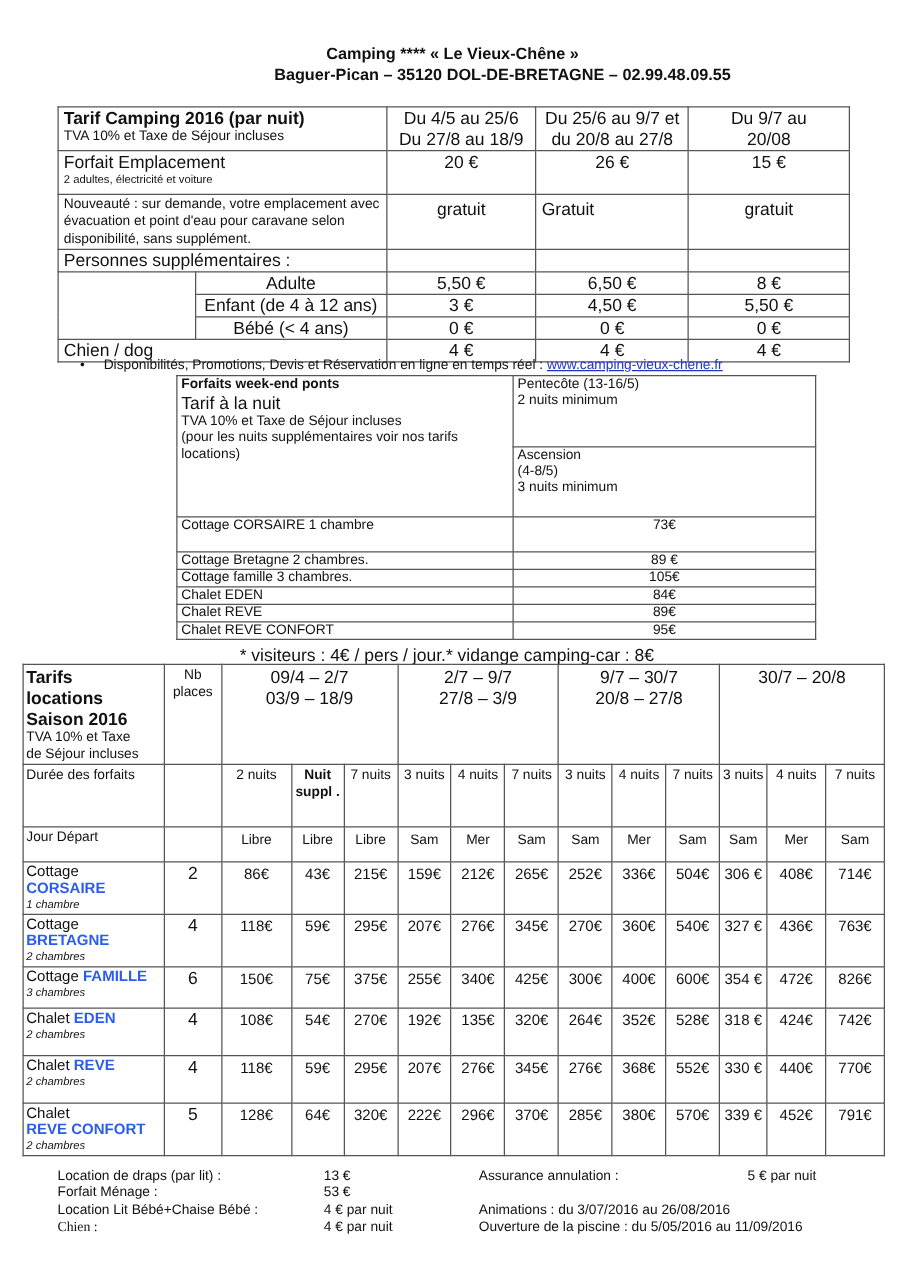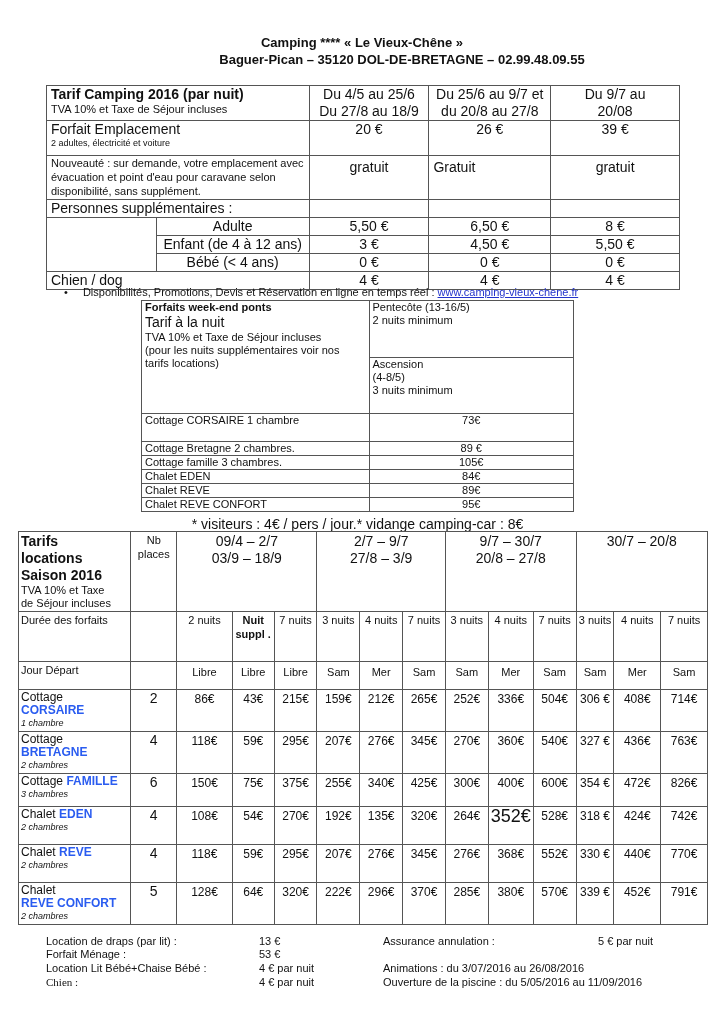--- a/index.html
+++ b/index.html
@@ -8,21 +8,21 @@
   .title { left:0; width:724px; text-align:center; font-weight:bold; font-size:13px; line-height:17px; }
   table { border-collapse:collapse; position:absolute; }
   td { border:1px solid #555; padding:0 3px; vertical-align:top; }
   .c { text-align:center; }
   .b { font-weight:bold; }
   .blue { color:#2a5cf0; font-weight:bold; }
   .ital { font-style:italic; font-size:9px; }
   a.link { color:#2233cc; text-decoration:underline; }
   #t1 { left:46px; top:85px; width:634px; font-size:14px; line-height:17px; }
   #t1 td { padding:0 4px; }
-  #t2 { left:141px; top:300px; width:433px; font-size:11px; line-height:13px; }
+  #t2 { left:141px; top:300px; width:512px; font-size:11px; line-height:13px; }
   #t3 { left:18px; top:531px; width:690px; font-size:12px; line-height:15px; }
   #t3 td { padding:1px 2px; }
   .foot { font-size:11px; line-height:13px; }
 </style>
 </head>
 <body>
 
 <div class="abs title" style="top:34px;">Camping **** « Le Vieux-Chêne »</div>
 <div class="abs title" style="top:51px;padding-left:40px;">Baguer-Pican – 35120 DOL-DE-BRETAGNE – 02.99.48.09.55</div>
 
@@ -53,21 +53,21 @@
           <div>20/08</div>
         </td>
   </tr>
   <tr style="height:35px">
     <td colspan="2">
       <div>Forfait Emplacement</div>
       <div style="font-size:9px;line-height:11px">2 adultes, électricité et voiture</div>
     </td>
     <td class="c">20 €</td>
     <td class="c">26 €</td>
-    <td class="c">39 €</td>
+    <td class="c">15 €</td>
   </tr>
   <tr style="height:44px">
     <td colspan="2" style="font-size:11px;line-height:14px">Nouveauté : sur demande, votre emplacement avec évacuation et point d'eau pour caravane selon disponibilité, sans supplément.</td>
     <td class="c" style="padding-top:3px">gratuit</td>
     <td style="padding-top:3px">Gratuit</td>
     <td class="c" style="padding-top:3px">gratuit</td>
   </tr>
   <tr style="height:17px">
     <td colspan="2">Personnes supplémentaires :</td>
     <td></td>
@@ -291,21 +291,21 @@
       <tr style="height:38px">
         <td style="font-size:12px;line-height:13px"><span>Chalet</span> <span class="blue">EDEN</span><div class="ital">2 chambres</div></td>
         <td class="c" style="font-size:14px">4</td>
         <td class="c" style="font-size:12px;line-height:16px">108€</td>
         <td class="c" style="font-size:12px;line-height:16px">54€</td>
         <td class="c" style="font-size:12px;line-height:16px">270€</td>
         <td class="c" style="font-size:12px;line-height:16px">192€</td>
         <td class="c" style="font-size:12px;line-height:16px">135€</td>
         <td class="c" style="font-size:12px;line-height:16px">320€</td>
         <td class="c" style="font-size:12px;line-height:16px">264€</td>
-        <td class="c" style="font-size:18px;line-height:16px">352€</td>
+        <td class="c" style="font-size:12px;line-height:16px">352€</td>
         <td class="c" style="font-size:12px;line-height:16px">528€</td>
         <td class="c" style="font-size:12px;line-height:16px">318 €</td>
         <td class="c" style="font-size:12px;line-height:16px">424€</td>
         <td class="c" style="font-size:12px;line-height:16px">742€</td>
       </tr>
       <tr style="height:38px">
         <td style="font-size:12px;line-height:13px"><span>Chalet</span> <span class="blue">REVE</span><div class="ital">2 chambres</div></td>
         <td class="c" style="font-size:14px">4</td>
         <td class="c" style="font-size:12px;line-height:16px">118€</td>
         <td class="c" style="font-size:12px;line-height:16px">59€</td>

